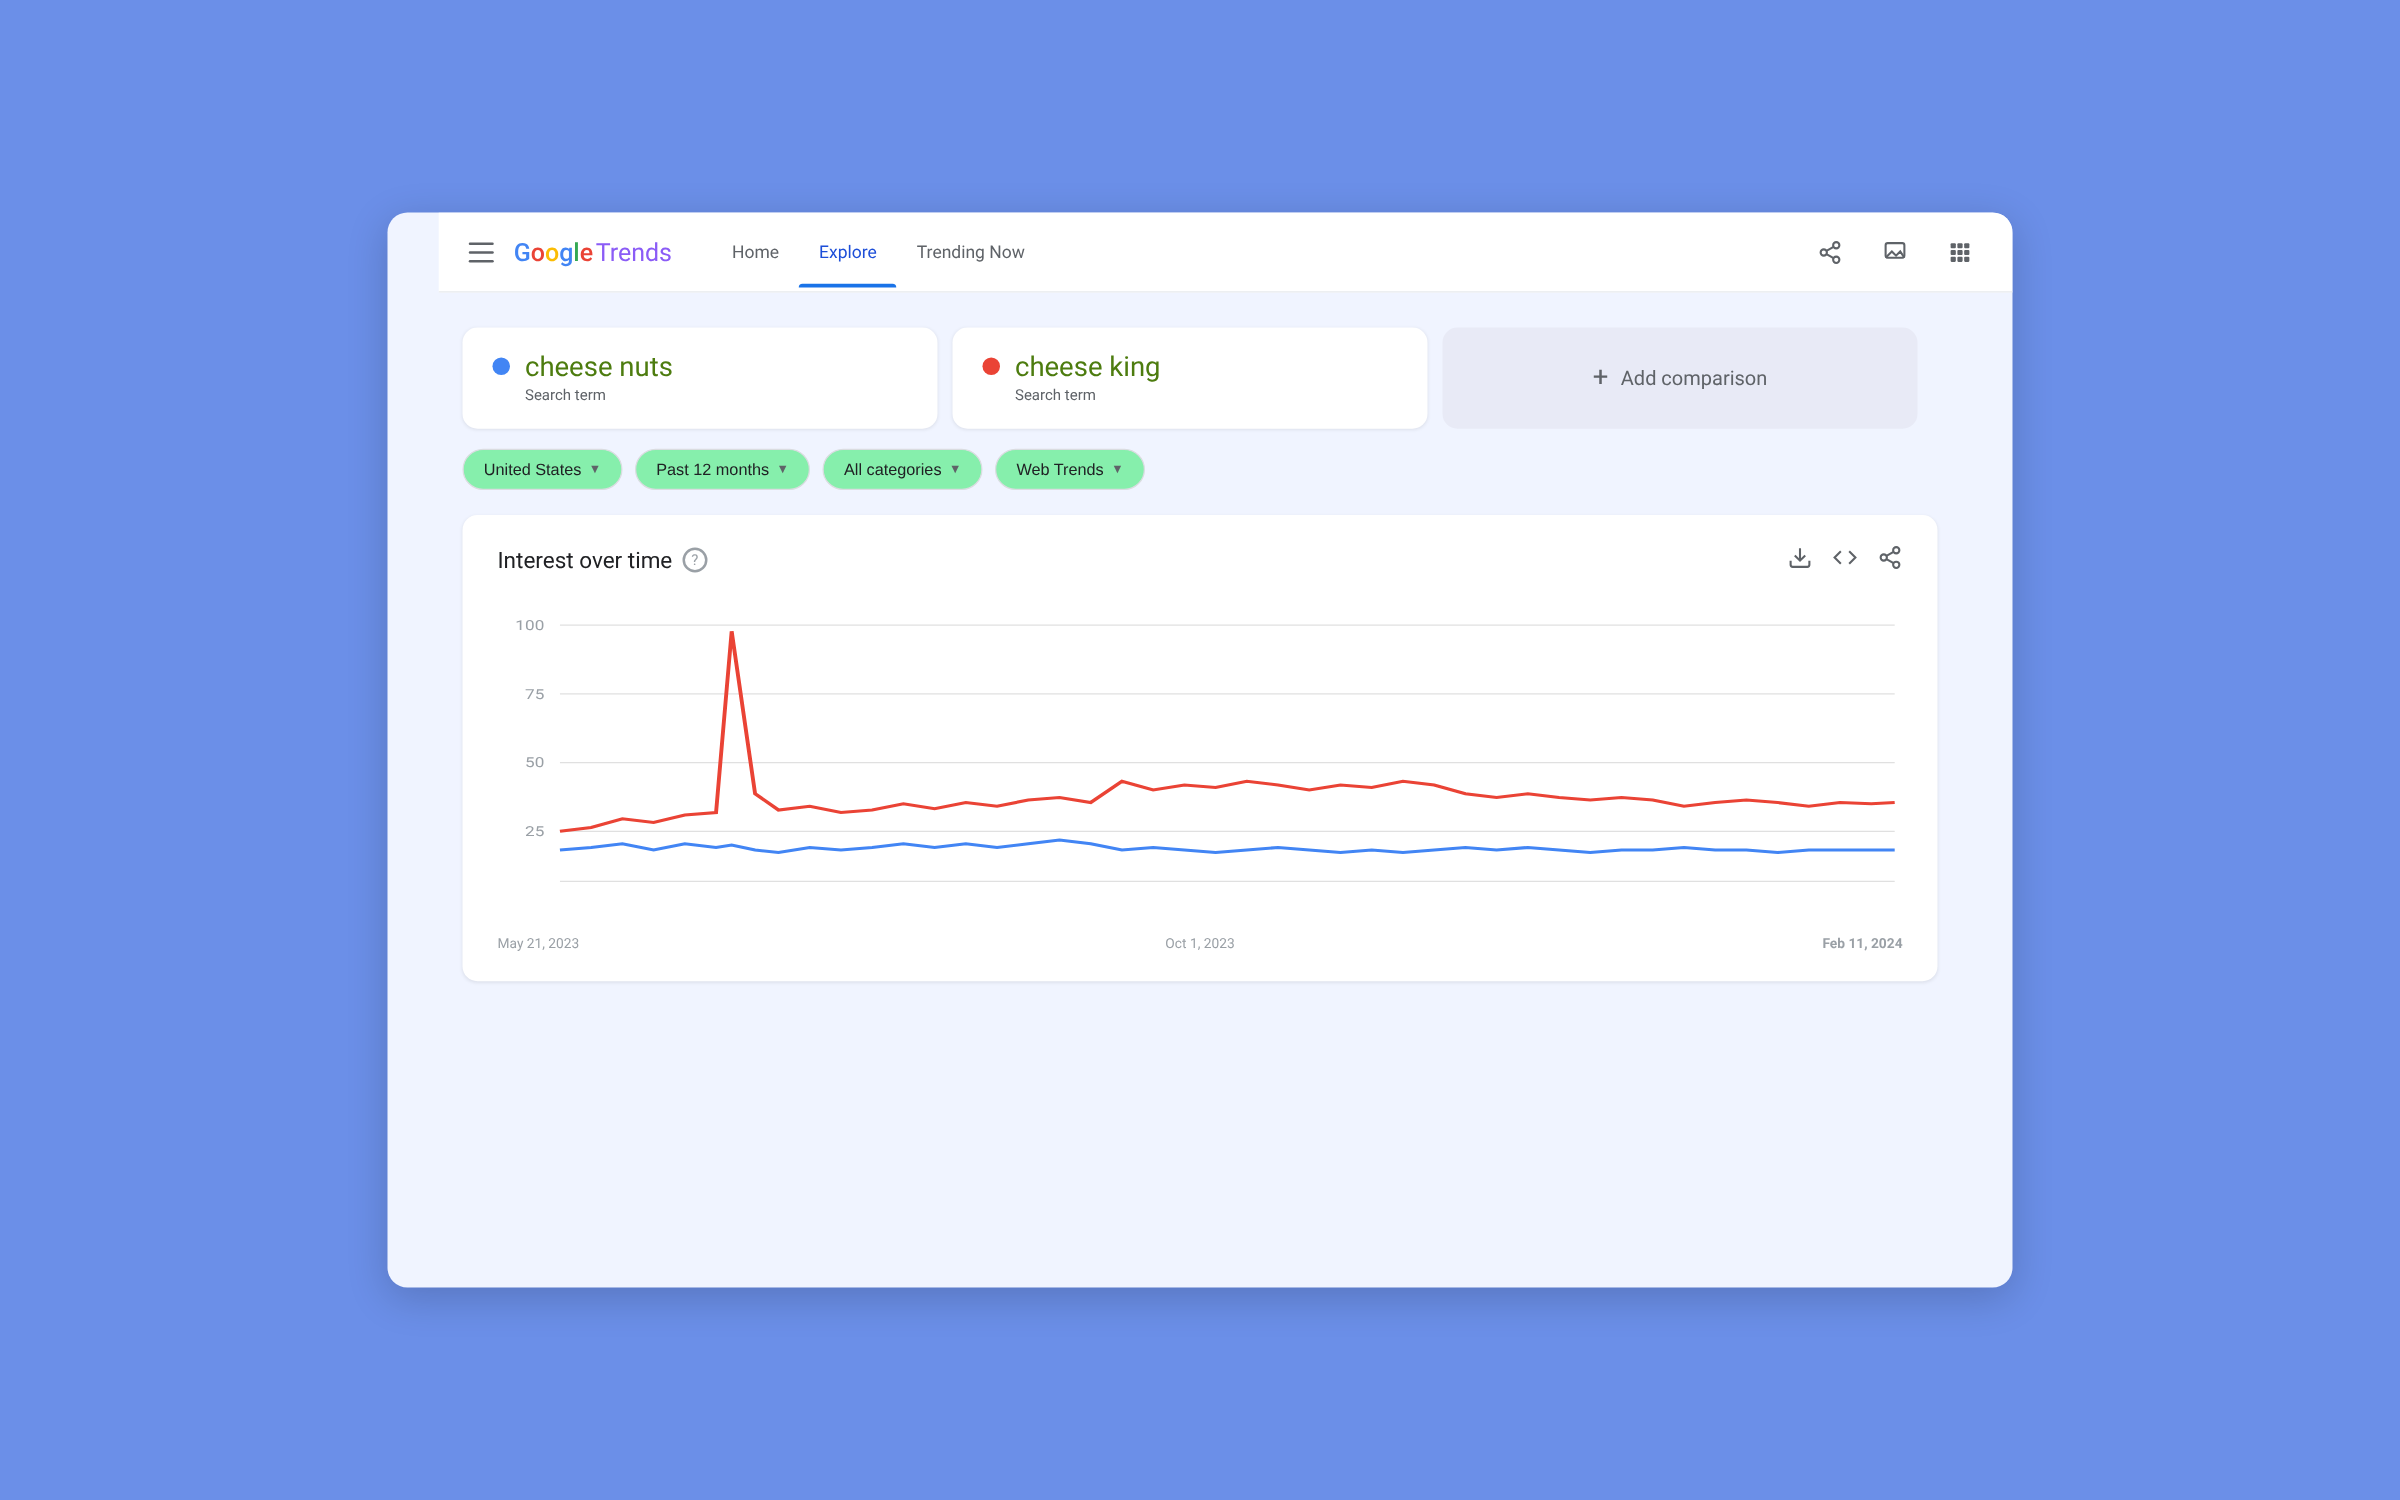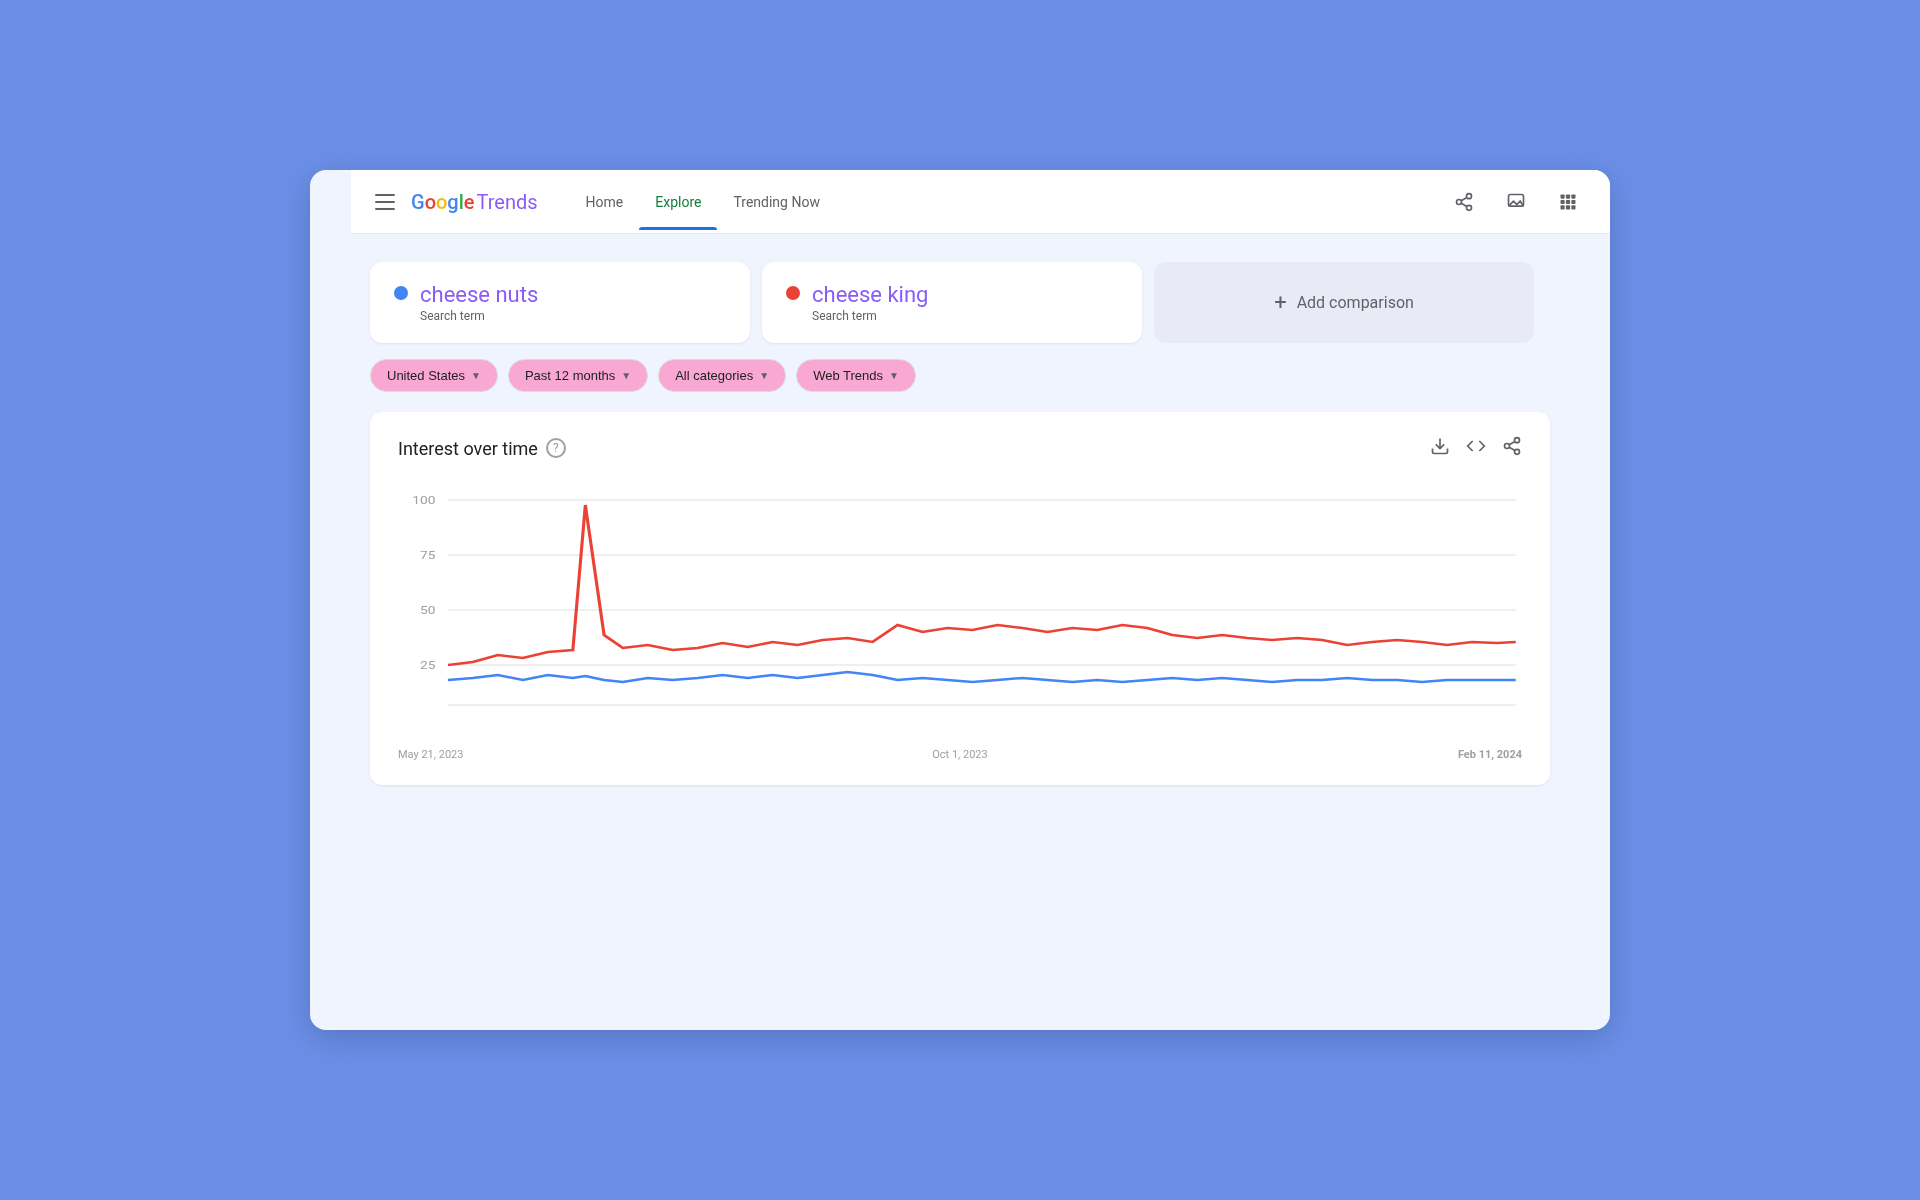--- a/index.html
+++ b/index.html
@@ -72,21 +72,21 @@
     }
     .nav-item {
       padding: 20px 16px;
       font-size: 14px;
       color: #5f6368;
       cursor: pointer;
       position: relative;
       text-decoration: none;
     }
     .nav-item.active {
-      color: #15803d;
+      color: #1d4ed8;
     }
     .nav-item.active::after {
       content: '';
       position: absolute;
       bottom: 0;
       left: 0;
       right: 0;
       height: 3px;
       background: #1a73e8;
       border-radius: 3px 3px 0 0;
@@ -135,21 +135,21 @@
       height: 14px;
       border-radius: 50%;
       margin-top: 4px;
       flex-shrink: 0;
     }
     .dot-blue { background: #4285f4; }
     .dot-red { background: #ea4335; }
     .search-card-text .term {
       font-size: 22px;
       font-weight: 400;
-      color: #8b5cf6;
+      color: #4d7c0f;
     }
     .search-card-text .type {
       font-size: 12px;
       color: #5f6368;
       margin-top: 2px;
     }
     .add-comparison-card {
       background: #e8eaf6;
       border-radius: 12px;
       padding: 20px 24px;
@@ -174,21 +174,21 @@
       gap: 10px;
       margin-bottom: 20px;
     }
     .filter-btn {
       display: flex;
       align-items: center;
       gap: 6px;
       padding: 8px 16px;
       border: 1px solid #dadce0;
       border-radius: 24px;
-      background: #f9a8d4;
+      background: #86efac;
       font-size: 13px;
       color: #202124;
       cursor: pointer;
     }
     .filter-btn .arrow {
       font-size: 10px;
       color: #5f6368;
     }
 
     

